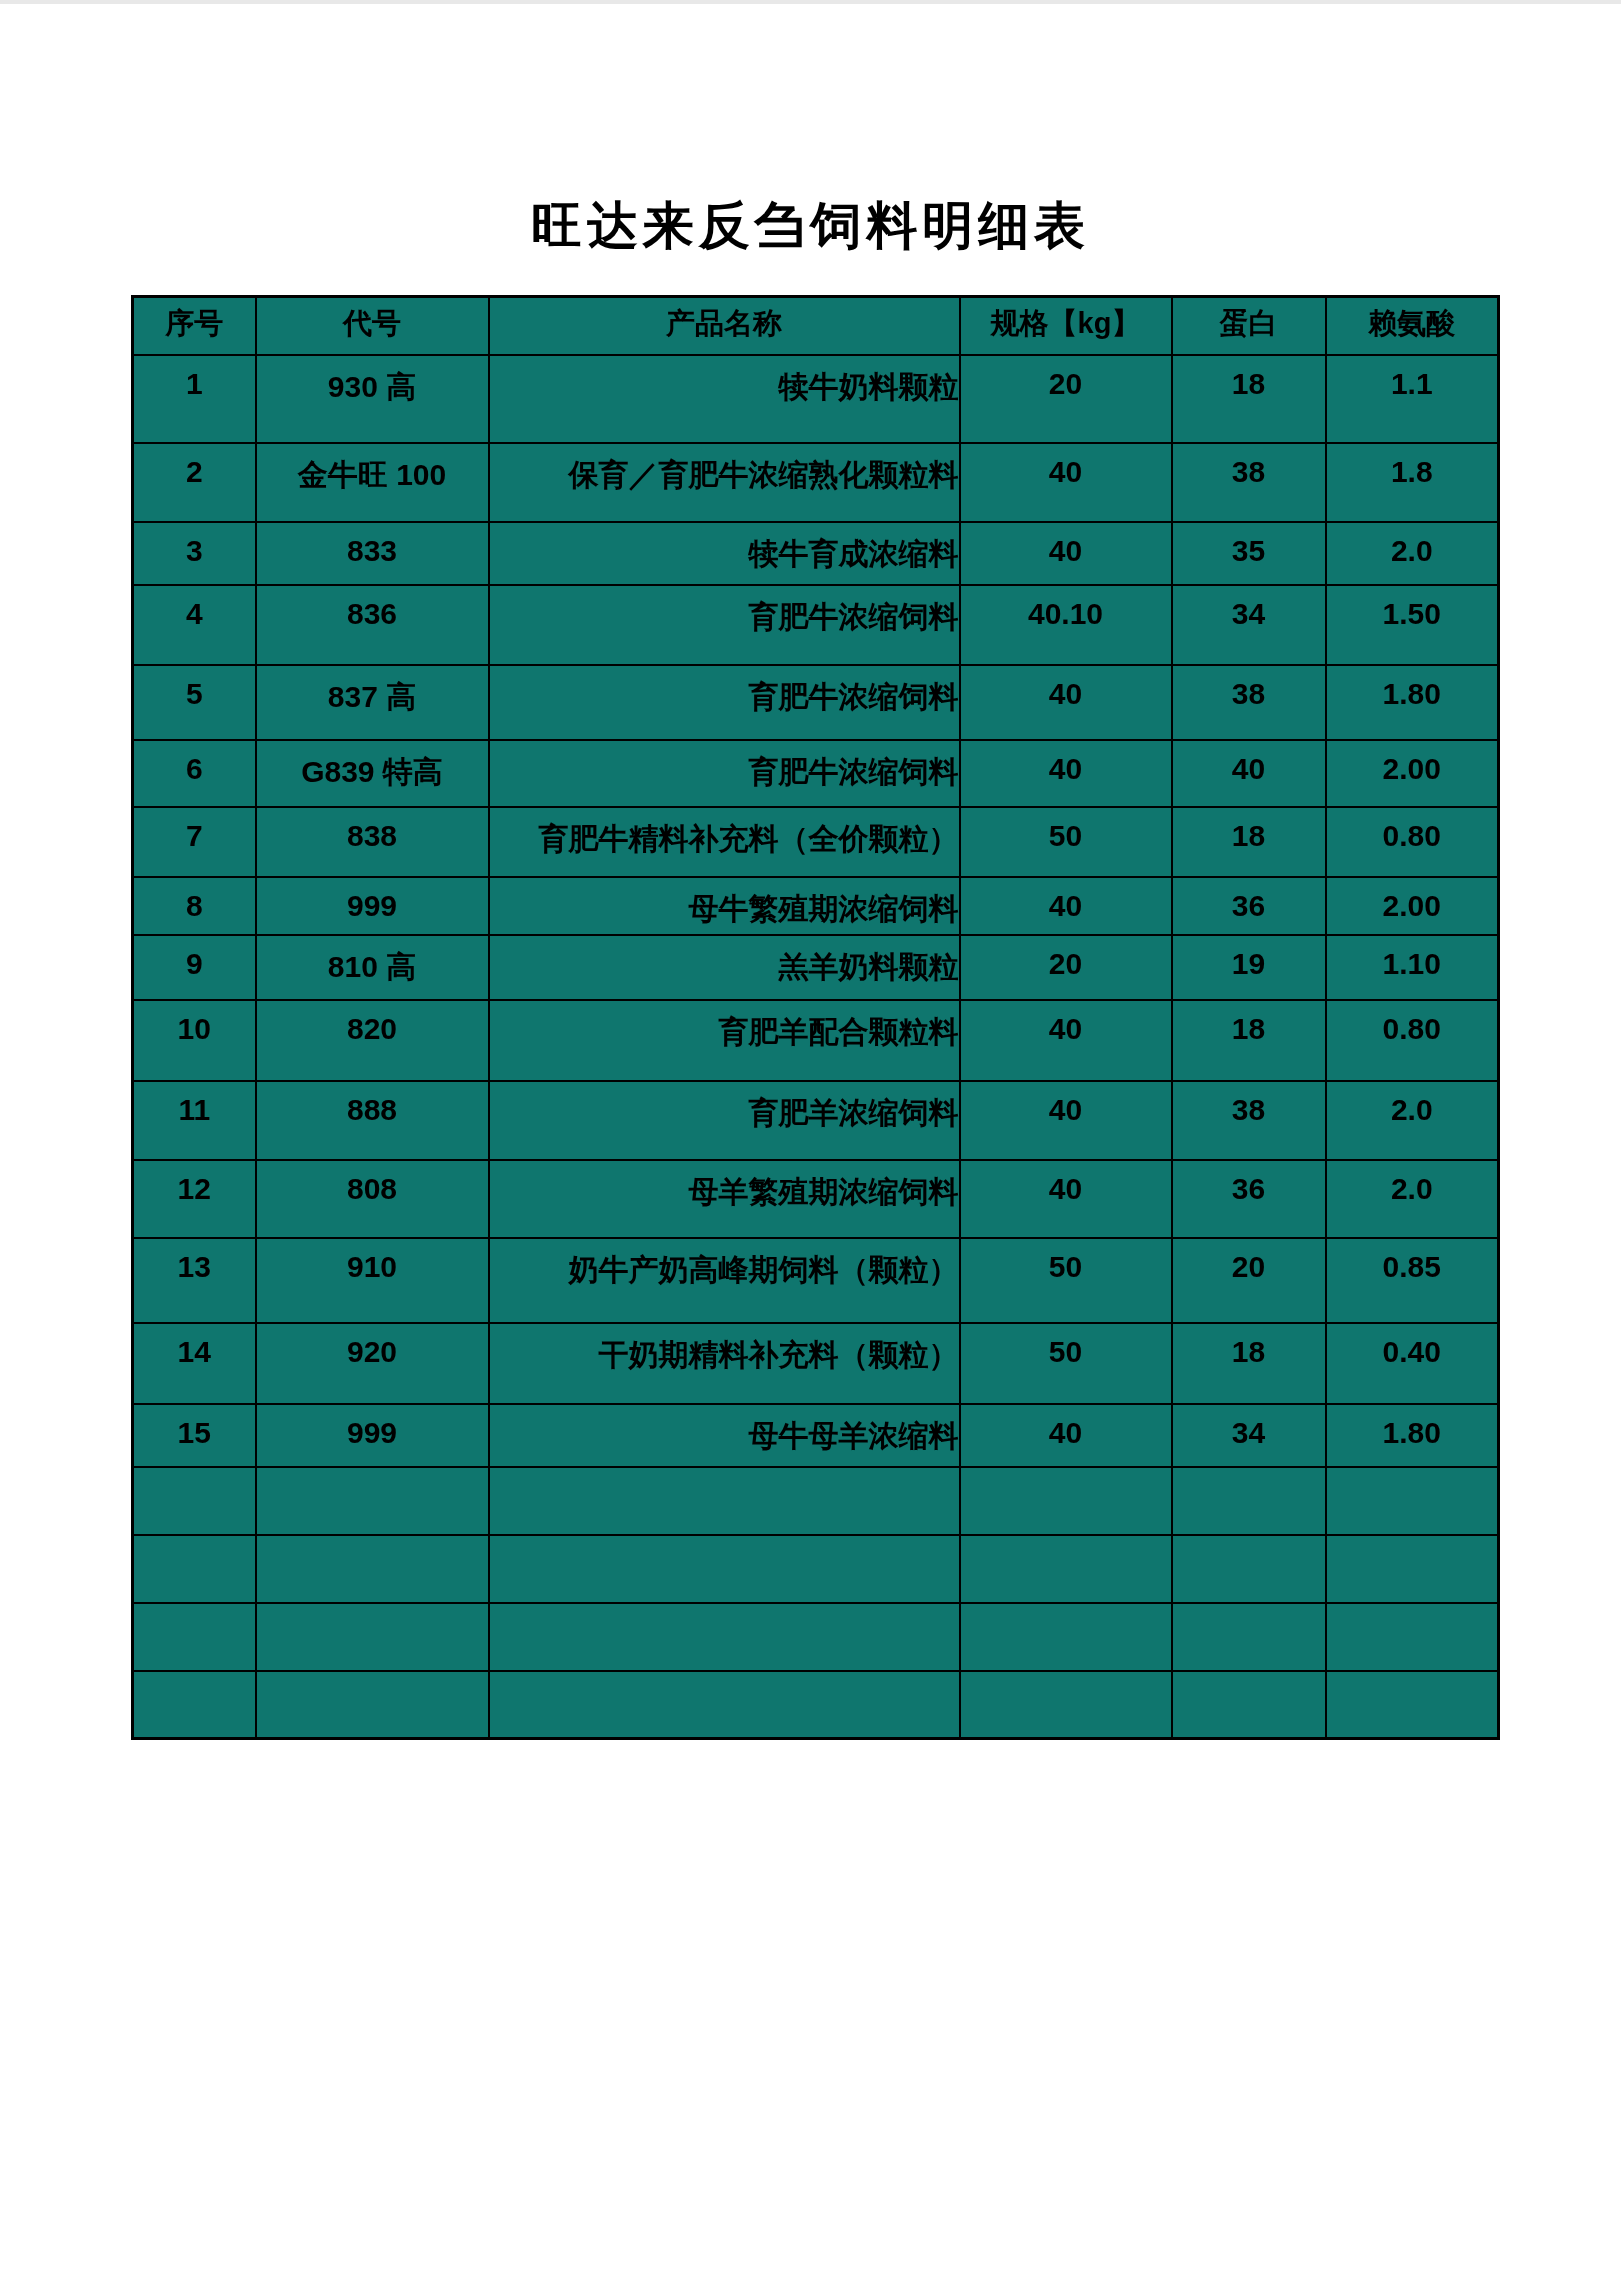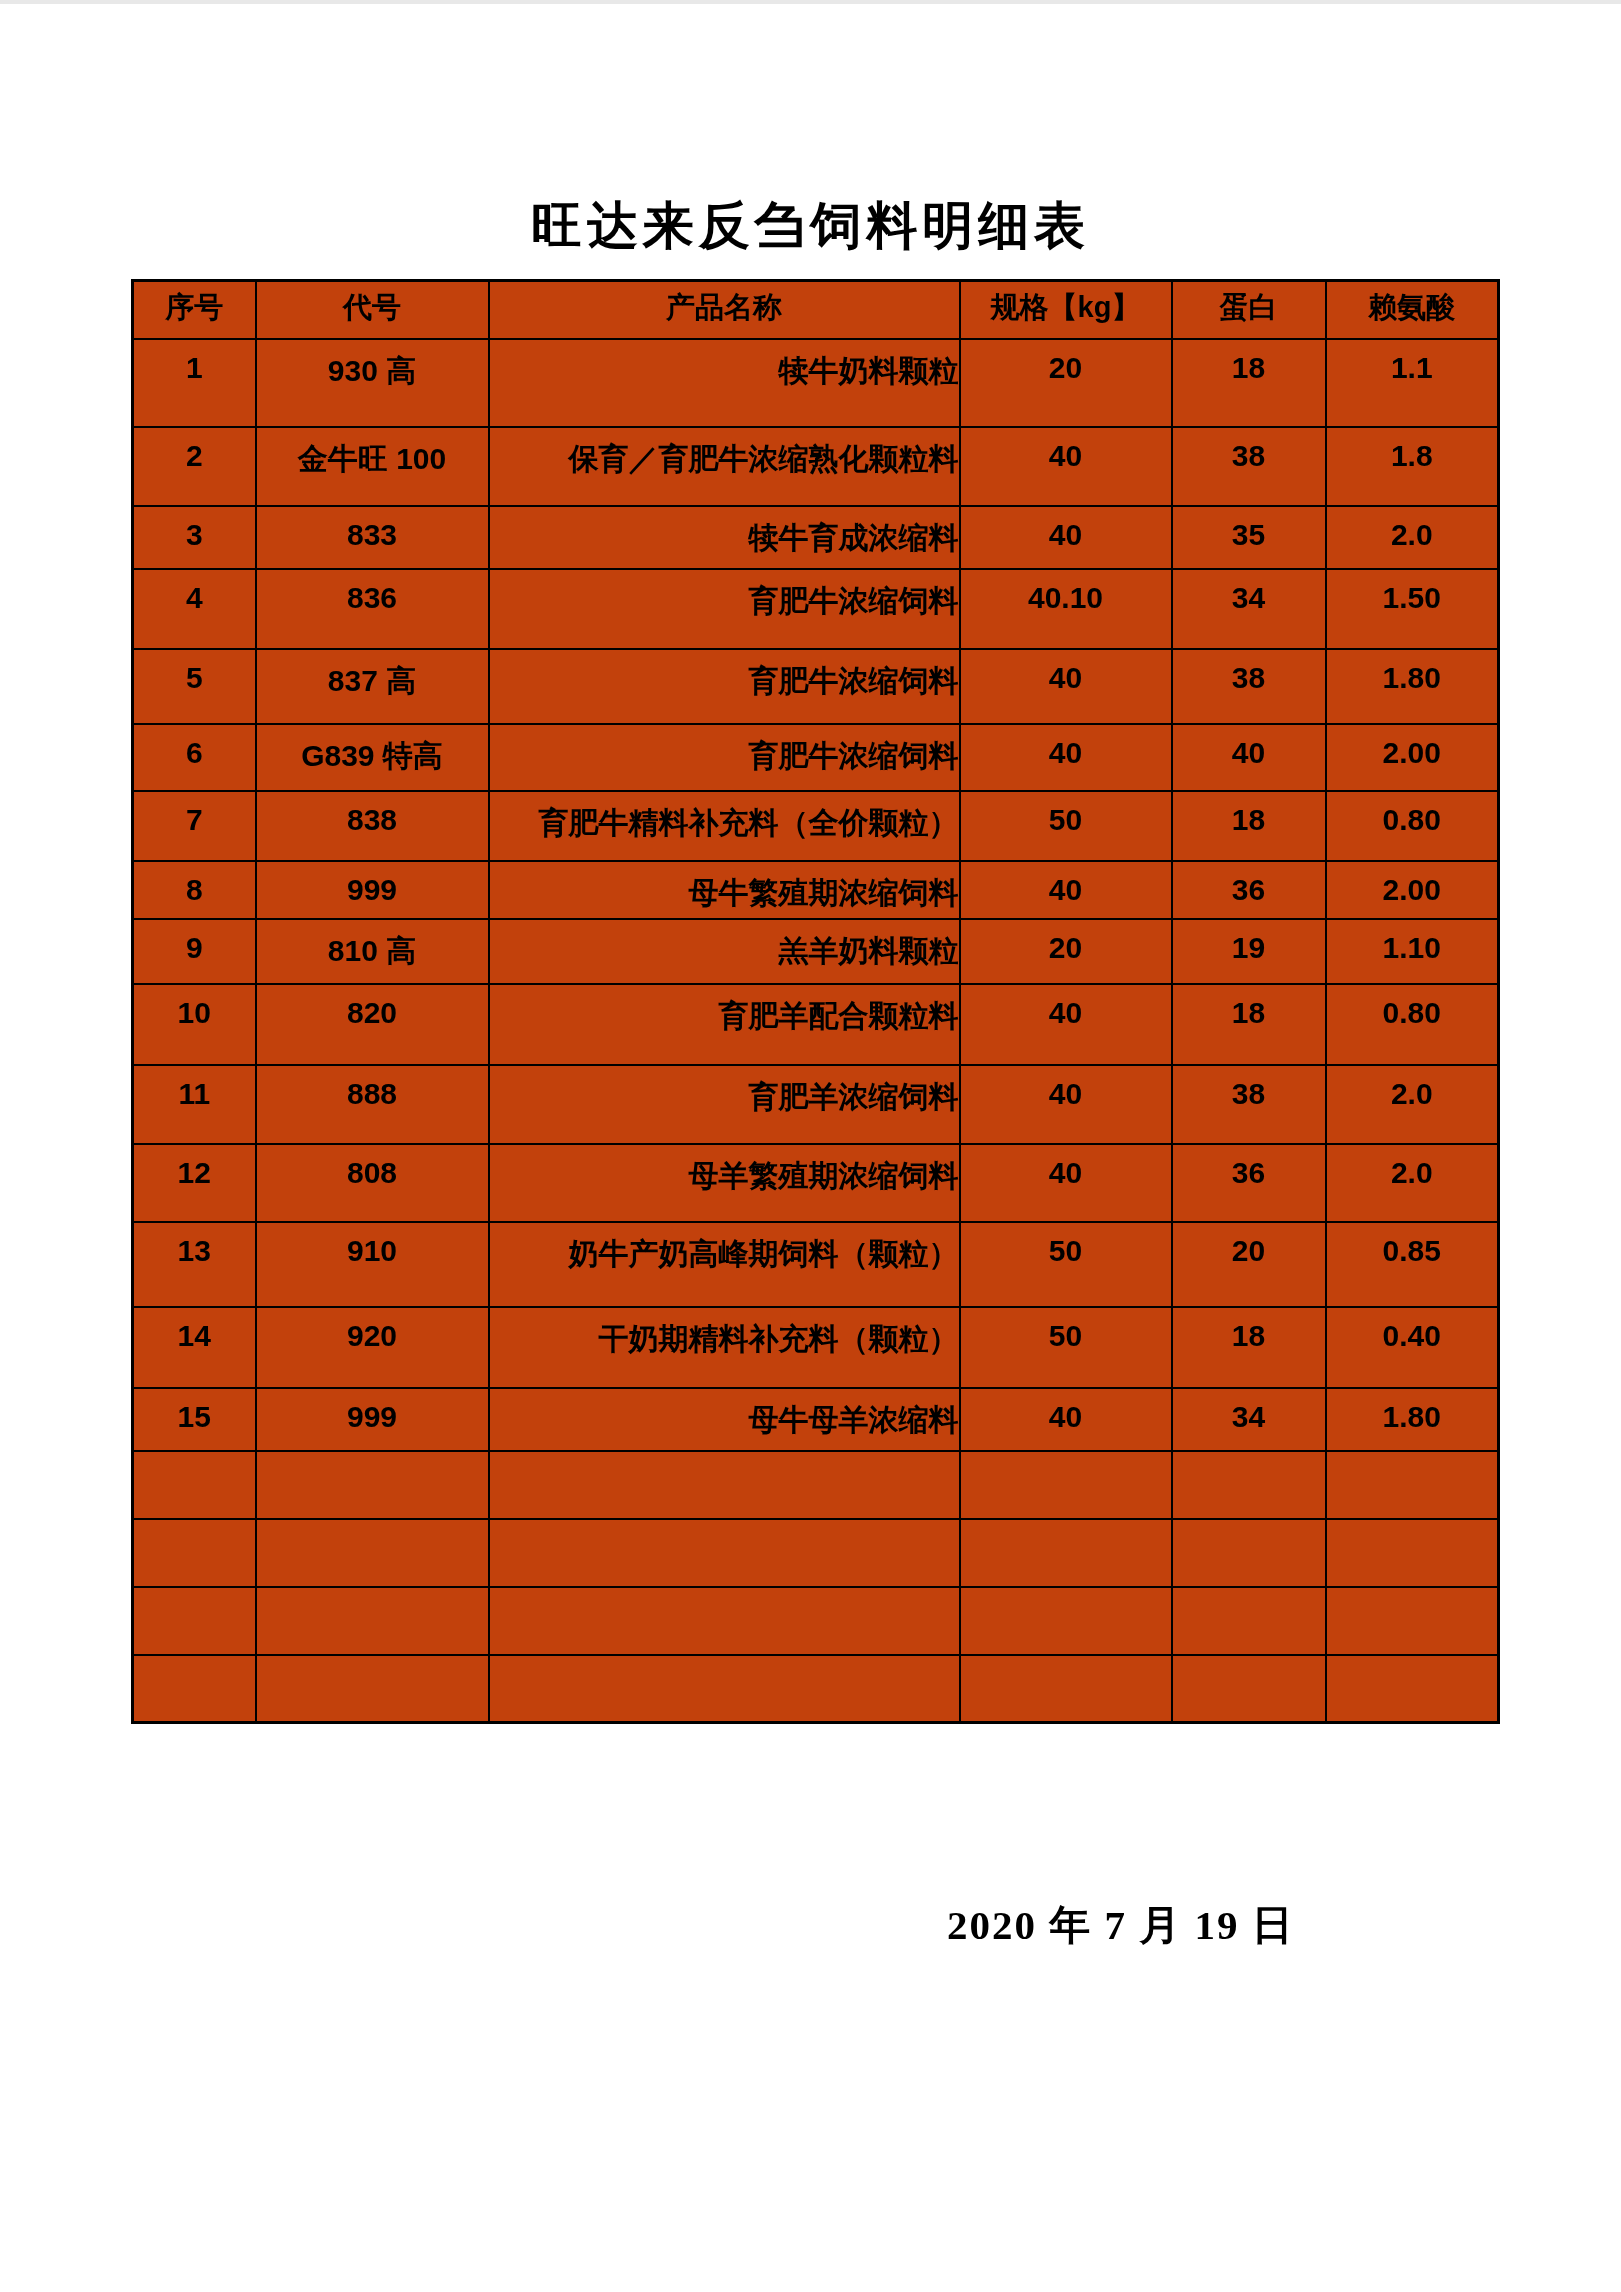--- a/index.html
+++ b/index.html
@@ -22,26 +22,26 @@
     text-align: center;
     font-family: "Liberation Serif", serif;
     font-weight: bold;
     font-size: 51px;
     letter-spacing: 4.9px;
     color: #000000;
     white-space: nowrap;
   }
   table.feed-table {
     position: absolute;
-    top: 275px;
+    top: 291px;
     left: 131px;
     width: 1366px;
     border-collapse: collapse;
     table-layout: fixed;
-    background: #c2410c;
+    background: #0f766e;
     padding-left: 15px;
   }
   table.feed-table, table.feed-table th, table.feed-table td {
     border: 2px solid #000000;
   }
   table.feed-table { border: 3.9px solid #000000; }
   table.feed-table th, table.feed-table td {
     border-top-width: 2.9px;
     border-bottom-width: 2.9px;
   }
@@ -270,16 +270,15 @@
           <td class="col0"></td>
           <td class="col1"></td>
           <td class="col2"></td>
           <td class="col3"></td>
           <td class="col4"></td>
           <td class="col5"></td>
         </tr>
       </tbody>
   </table>
 
-  <div class="doc-date">2020 年 7 月 19 日</div>
 
 </div>
 
 
 </body></html>

